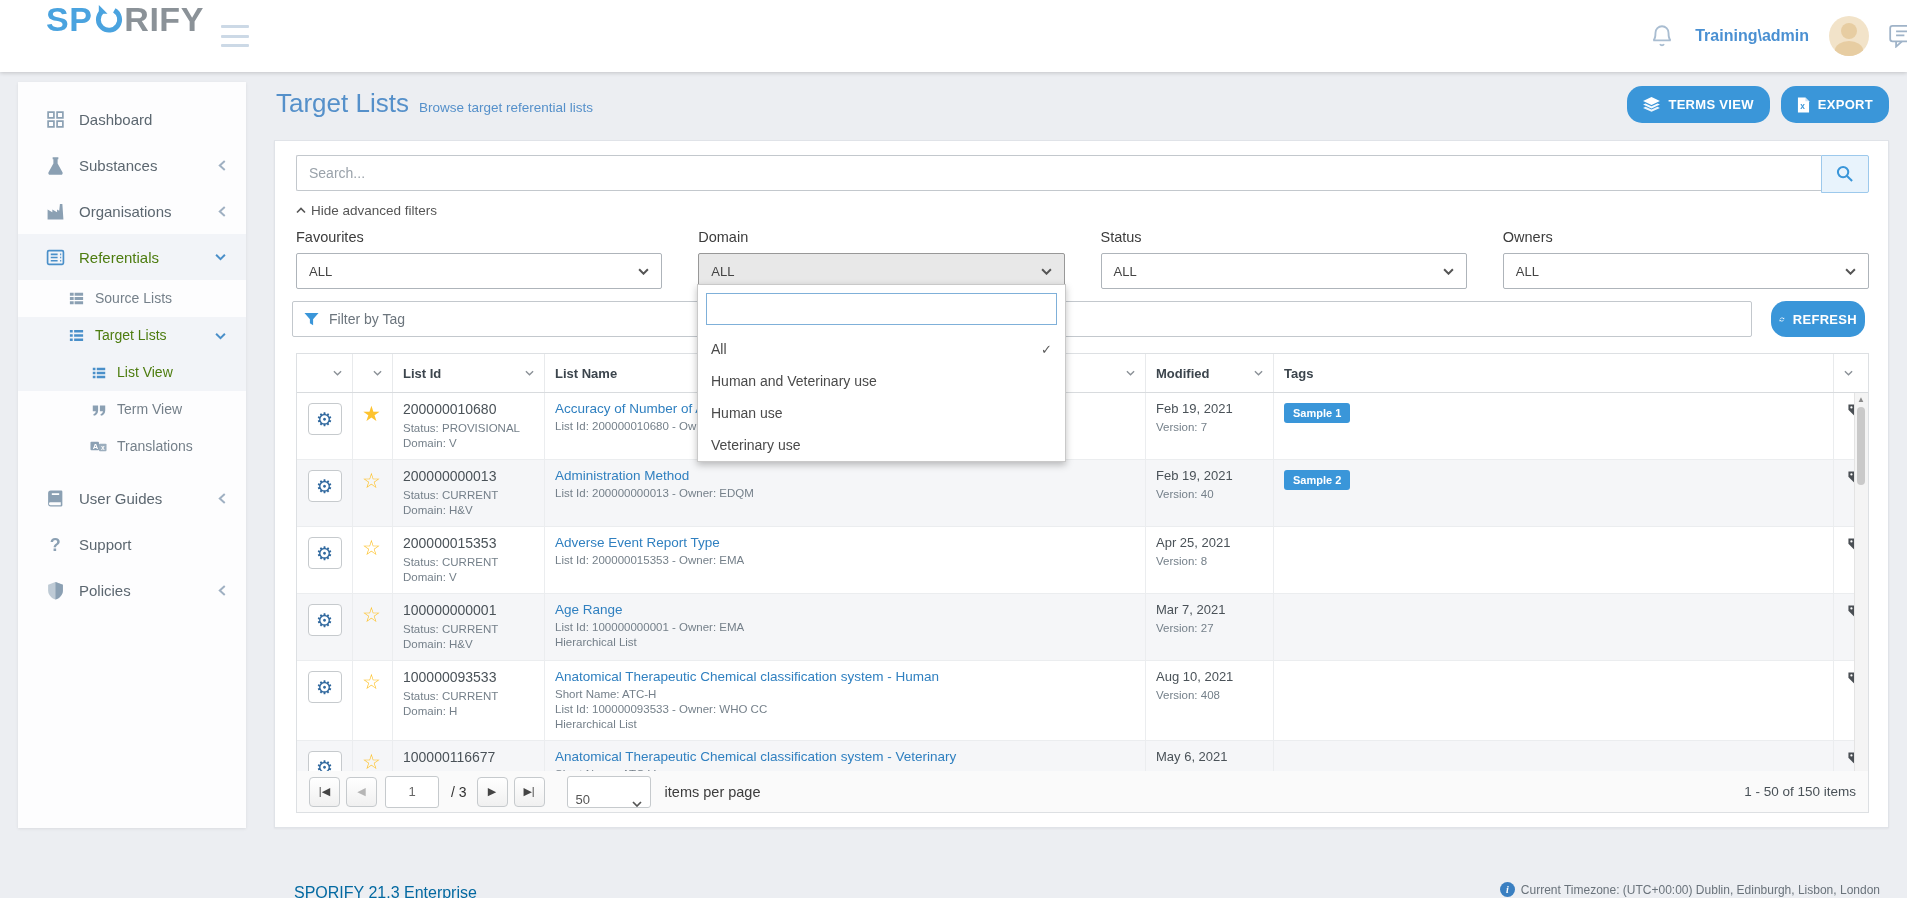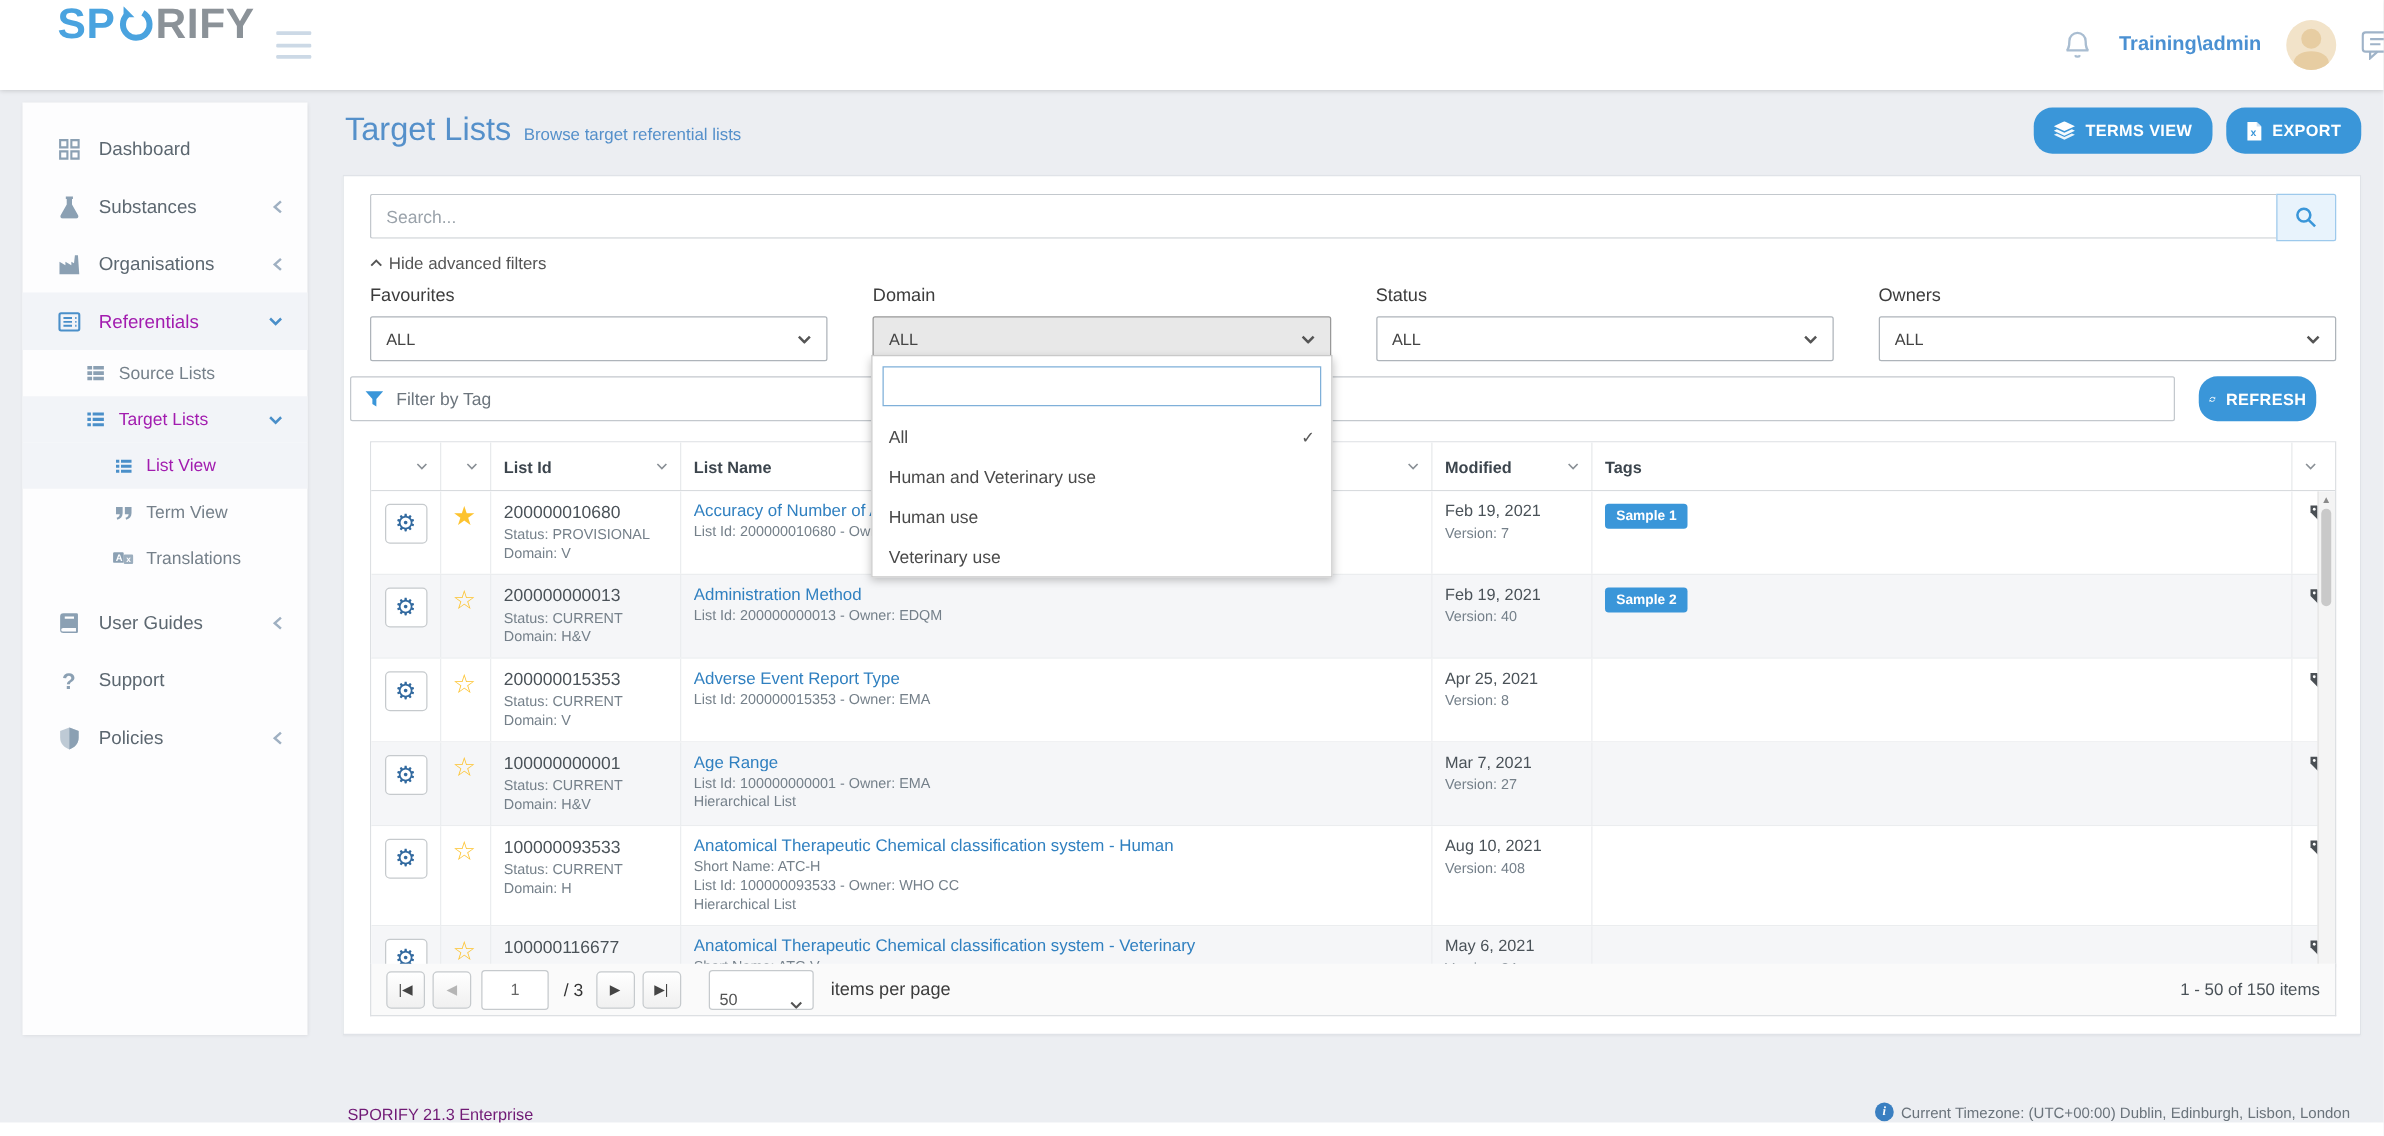--- a/index.html
+++ b/index.html
@@ -26,21 +26,21 @@
 
   
   .sidebar{position:absolute;left:18px;top:82px;width:228px;height:746px;background:#fdfdfe;
            box-shadow:0 1px 3px rgba(0,0,0,.08);padding-top:14px;box-sizing:border-box}
   .sn-item{display:flex;align-items:center;height:46px;font-size:15px;color:#5c6770;cursor:pointer;position:relative}
   .sn-item.sub{height:37px;font-size:14px}
   .sn-item .sn-ico{width:19px;height:19px;margin-right:14px;color:#8ba0b3;flex:0 0 auto;display:flex;align-items:center;justify-content:center}
   .sn-item.sub .sn-ico{width:17px;height:17px;margin-right:10px}
   .lvl1{padding-left:28px}.lvl2{padding-left:50px}.lvl3{padding-left:72px}
   .sn-item.band{background:#f2f4f8}
-  .sn-item.blue{color:#a21caf}.sn-item.blue .sn-ico{color:#4a8fc9}
+  .sn-item.blue{color:#4d7c0f}.sn-item.blue .sn-ico{color:#4a8fc9}
   .sn-chev{position:absolute;right:20px;color:#9fb0c2;display:flex}
   .sn-item.blue .sn-chev{color:#4a8fc9}
   .gap-after{margin-bottom:10px}
 
   
   .page-head{position:absolute;left:276px;top:88px;display:flex;align-items:baseline;gap:10px}
   .page-title{font-size:26px;color:#5590ca;font-weight:400}
   .page-sub{font-size:13.5px;color:#5590ca}
   .head-btns{position:absolute;right:18px;top:86px;display:flex;gap:11px}
   .btn-blue{background:#3a96d9;color:#fff;border:none;border-radius:15px;height:37px;display:flex;
@@ -58,21 +58,21 @@
               display:flex;align-items:center;justify-content:center;cursor:pointer}
   .hide-filters{position:absolute;left:21px;top:62px;font-size:13.5px;color:#555;display:flex;align-items:center;gap:5px;cursor:pointer}
   .filters{position:absolute;left:21px;top:88px;width:1573px;display:flex;gap:36px}
   .fcol{flex:1;min-width:0}
   .flabel{font-size:14.5px;color:#3c3c3c;margin-bottom:8px}
   .fselect{height:34px;border:1px solid #aeb4ba;border-radius:2px;background:#fff;display:flex;
            align-items:center;justify-content:space-between;padding:0 12px;font-size:13px;color:#444;cursor:pointer}
   .fselect.focused{background:#e8e8e8;border-color:#989898}
   .fsel-chev{color:#555;display:flex}
 
-  .tag-row{position:absolute;left:5px;top:160px;width:1573px;display:flex;justify-content:space-between}
+  .tag-row{position:absolute;left:17px;top:160px;width:1573px;display:flex;justify-content:space-between}
   .tag-input-wrap{width:1460px;height:36px;border:1px solid #c3c8cd;border-radius:2px;display:flex;
                   align-items:center;padding:0 11px;box-sizing:border-box;gap:8px;background:#fff}
   .tag-input{border:none;outline:none;flex:1;font-size:14px;color:#555;font-family:"Liberation Sans",sans-serif}
   .tag-input::placeholder{color:#6c757d}
   .refresh-btn{width:94px;height:36px;justify-content:center;padding:0 8px}
 
   
   .tbl{position:absolute;left:21px;top:212px;width:1573px;border:1px solid #dde0e3;box-sizing:border-box}
   .thead{display:flex;height:38px;background:#fff;border-bottom:1px solid #d8dbde;align-items:center;font-size:13px;font-weight:bold;color:#3c454d}
   .th{display:flex;align-items:center;justify-content:space-between;padding:0 10px;height:100%;box-sizing:border-box;border-right:1px solid #e8eaec;cursor:pointer}
@@ -120,21 +120,21 @@
 
   
   .dd-panel{position:absolute;left:697px;top:284px;width:367px;background:#fff;border:1px solid #c9c9c9;
             box-shadow:0 3px 7px rgba(0,0,0,.25);z-index:100}
   .dd-search{margin:8px;height:32px;border:1px solid #7fb0d9;box-sizing:border-box;width:calc(100% - 16px);
              outline:none;padding:0 8px;font-size:13px;font-family:"Liberation Sans",sans-serif;display:block}
   .dd-opt{display:flex;align-items:center;justify-content:space-between;padding:8px 13px;font-size:14px;color:#4a4a4a;cursor:pointer}
   .dd-check{color:#5a5a5a;font-size:13px}
 
   
-  .foot-left{position:absolute;left:278px;top:884px;font-size:13px;color:#701a75}
+  .foot-left{position:absolute;left:294px;top:884px;font-size:16px;color:#0369a1}
   .foot-right{position:absolute;right:27px;top:882px;display:flex;align-items:center;gap:6px;font-size:12px;color:#6a737b}
   .info-ico{width:15px;height:15px;border-radius:50%;background:#3a7fc1;color:#fff;font-size:10px;font-weight:bold;
             display:flex;align-items:center;justify-content:center;font-family:"Liberation Serif",serif;font-style:italic}
   .bottom-strip{position:absolute;left:0;bottom:0;width:1907px;height:11px;background:#fff}
 </style>
 </head>
 <body>
 
 <header class="topbar">
   <div class="logo">

